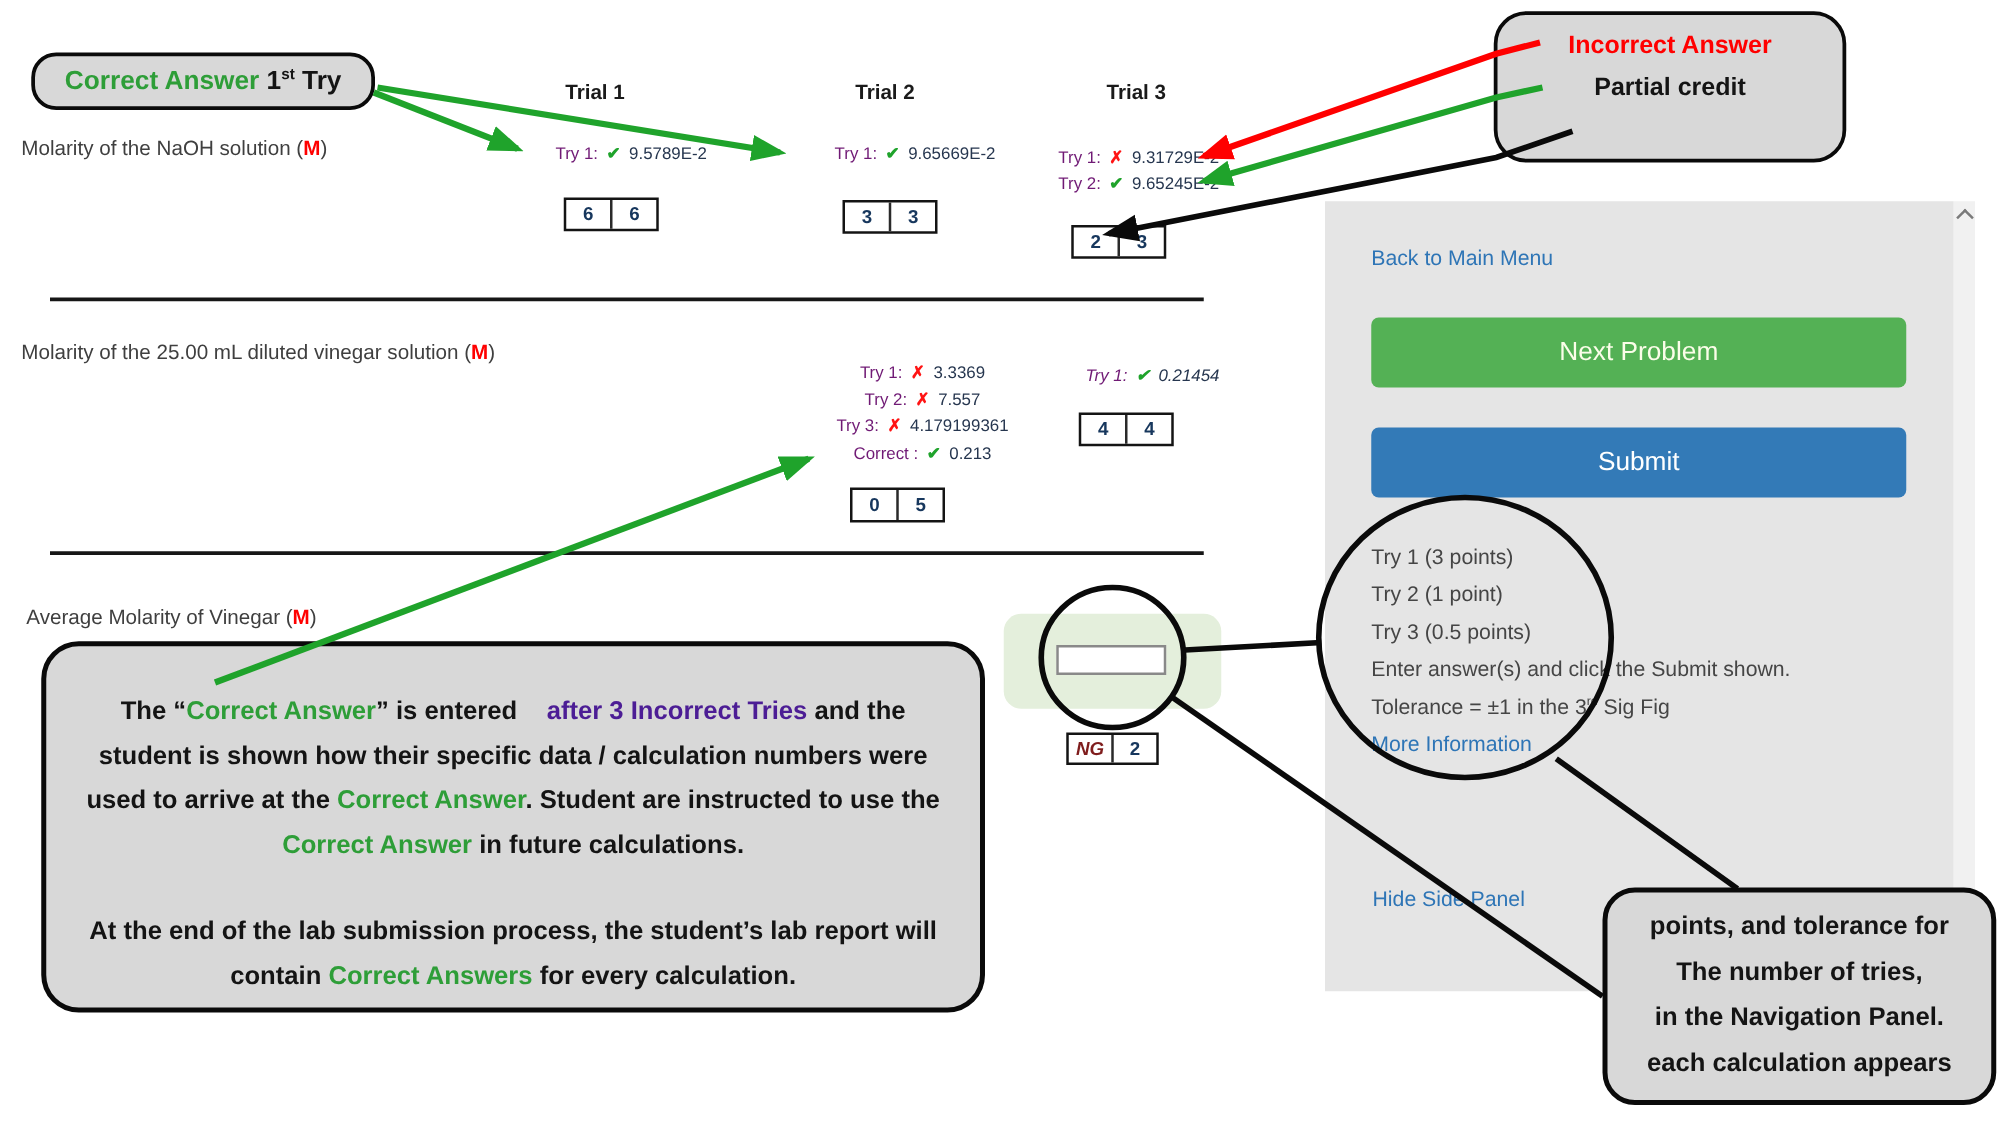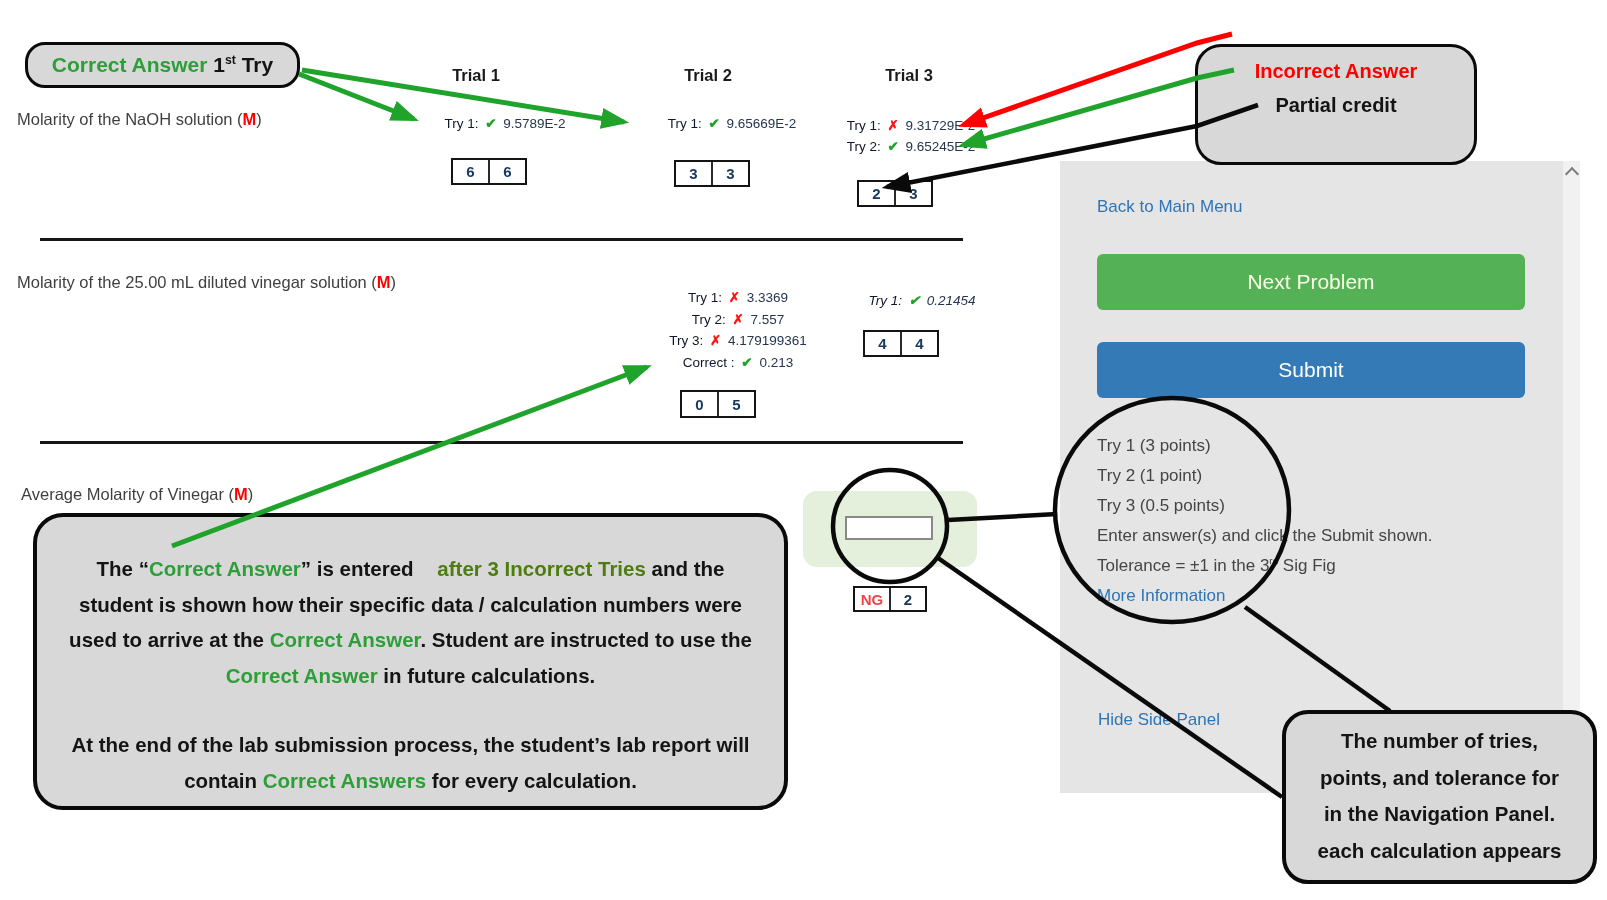--- a/index.html
+++ b/index.html
@@ -6,29 +6,29 @@
   #stage{position:relative;width:1607px;height:900px;overflow:hidden;background:#fff;
          font-family:"Liberation Sans",sans-serif;}
   .abs{position:absolute;}
   
   .col-header{transform:translate(-50%,-50%);font-weight:bold;font-size:16.5px;color:#1a1a1a;white-space:nowrap;z-index:1;}
   .row-label{font-size:16.5px;color:#3F3F3F;white-space:nowrap;z-index:1;}
   .unit{color:#FF0000;font-weight:bold;}
   .tries{transform:translate(-50%,-50%);white-space:nowrap;text-align:center;font-size:13.5px;z-index:1;}
   .lh21 .try-line{line-height:21px;}
   .lh215 .try-line{line-height:21.5px;}
-  .tlabel{color:#0f172a;margin-left:44px;}
+  .tlabel{color:#701a75;margin-left:44px;}
   .mark{font-weight:bold;margin:0 3px;}
   .mark.ok{color:#1FA32B;}
   .mark.bad{color:#FF1414;}
   .tval{color:#26364F;}
   .scorebox{display:flex;width:72px;height:23px;border:2.5px solid #141414;background:#fff;z-index:1;}
   .scell{flex:1;display:flex;align-items:center;justify-content:center;font-weight:bold;font-size:15px;color:#17375D;}
   .scell + .scell{border-left:2px solid #2a2a2a;}
-  .scell.ng{color:#ef4444;}
+  .scell.ng{color:#7f1d1d;font-style:italic;}
   .divider{height:3px;background:#161616;z-index:1;}
   .green-zone{background:#E4EFDC;border-radius:14px;z-index:1;}
   .answer-input{box-sizing:border-box;border:2px solid #898989;background:#fff;z-index:2;padding:0 4px;font-size:14px;}
   
   .panel{background:#E5E5E5;z-index:1;}
   .plink{font-size:17px;color:#2E75B6;cursor:pointer;white-space:nowrap;}
   .btn{display:flex;align-items:center;justify-content:center;border-radius:6px;font-size:21px;cursor:pointer;white-space:nowrap;}
   .btn.green{background:#54B155;color:#FBFDE9;}
   .btn.blue{background:#337AB7;color:#FFFFFF;}
   .pinfo{font-size:17px;color:#454545;line-height:30px;white-space:nowrap;}
@@ -36,21 +36,21 @@
   .chev{position:absolute;left:4px;top:8px;width:8px;height:8px;border-top:2px solid #7a7a7a;border-right:2px solid #7a7a7a;transform:rotate(-45deg);}
   
   .callout{background:#D8D8D8;border:4px solid #0A0A0A;border-radius:26px;box-sizing:border-box;z-index:5;}
   .green-text{color:#2E9E38;}
   .red-text{color:#FF0000;}
   .dark-text{color:#141414;}
   sup{font-size:58%;vertical-align:super;line-height:0;}
   .tl-line{display:flex;align-items:center;justify-content:center;height:100%;font-size:21px;font-weight:bold;white-space:nowrap;}
   .tr-line{font-size:20px;font-weight:bold;line-height:34px;text-align:center;white-space:nowrap;}
   .bl-par{width:706px;margin:0 auto;font-size:20.5px;font-weight:bold;line-height:35.5px;text-align:center;}
-  .bl-par .seg-k{color:#141414;} .bl-par .seg-g{color:#2E9E38;} .bl-par .seg-r{color:#4d7c0f;margin-left:18px;}
+  .bl-par .seg-k{color:#141414;} .bl-par .seg-g{color:#2E9E38;} .bl-par .seg-r{color:#4c1d95;margin-left:18px;}
   .br-line{font-size:20.5px;font-weight:bold;line-height:36.5px;text-align:center;color:#141414;white-space:nowrap;}
   
   #overlay{position:absolute;left:0;top:0;z-index:10;pointer-events:none;}
 </style>
 </head>
 <body>
 
 <div id="stage">
 
   <div class="abs col-header" style="left:476px;top:75px;">Trial 1</div>
@@ -173,33 +173,33 @@
   <div class="abs scrollbar" style="left:1563px;top:161px;width:17px;height:632px;">
     <div class="chev"></div>
   </div>
 
   <div class="abs callout" style="left:25px;top:42px;width:275px;height:46px;border-width:3.5px;border-radius:20px;">
     <div class="tl-line">
       <span class="green-text">Correct Answer</span>&nbsp;<span class="dark-text"><span>1</span><sup>st</sup><span> Try</span></span>
     </div>
   </div>
 
-  <div class="abs callout" style="left:1195px;top:9px;width:282px;height:121px;border-width:3.5px;padding-top:7px;margin-top:35px;">
+  <div class="abs callout" style="left:1195px;top:9px;width:282px;height:121px;border-width:3.5px;padding-top:7px;">
     <div class="tr-line red-text">Incorrect Answer</div>
     <div class="tr-line dark-text">Partial credit</div>
   </div>
 
   <div class="abs callout" style="left:33px;top:513px;width:755px;height:297px;border-radius:30px;">
     <p class="bl-par" style="margin-top:34px;"><span class="seg-k">The “</span><span class="seg-g">Correct Answer</span><span class="seg-k">” is entered </span><span class="seg-r">after 3 Incorrect Tries</span><span class="seg-k"> and the student is shown how their specific data / calculation numbers were used to arrive at the </span><span class="seg-g">Correct Answer</span><span class="seg-k">.  Student are instructed to use the </span><span class="seg-g">Correct Answer</span><span class="seg-k"> in future calculations.</span></p>
     <p class="bl-par" style="margin-top:34px;"><span class="seg-k">At the end of the lab submission process, the student’s lab report will contain </span><span class="seg-g">Correct Answers</span><span class="seg-k"> for every calculation.</span></p>
   </div>
 
   <div class="abs callout" style="left:1282px;top:710px;width:315px;height:174px;padding-top:9px;">
+    <div class="br-line">points, and tolerance for</div>
     <div class="br-line">The number of tries,</div>
-    <div class="br-line">points, and tolerance for</div>
     <div class="br-line">in the Navigation Panel.</div>
     <div class="br-line">each calculation appears</div>
   </div>
 
   <svg id="overlay" width="1607" height="900" viewBox="0 0 1607 900">
     <defs>
       <marker id="mk-g" viewBox="0 0 8 6" refX="6.5" refY="3" markerWidth="5.6" markerHeight="4.4" orient="auto">
           <path d="M0,0 L8,3 L0,6 Z" fill="#1FA32B"></path>
         </marker>
       <marker id="mk-r" viewBox="0 0 8 6" refX="6.5" refY="3" markerWidth="5.6" markerHeight="4.4" orient="auto">

